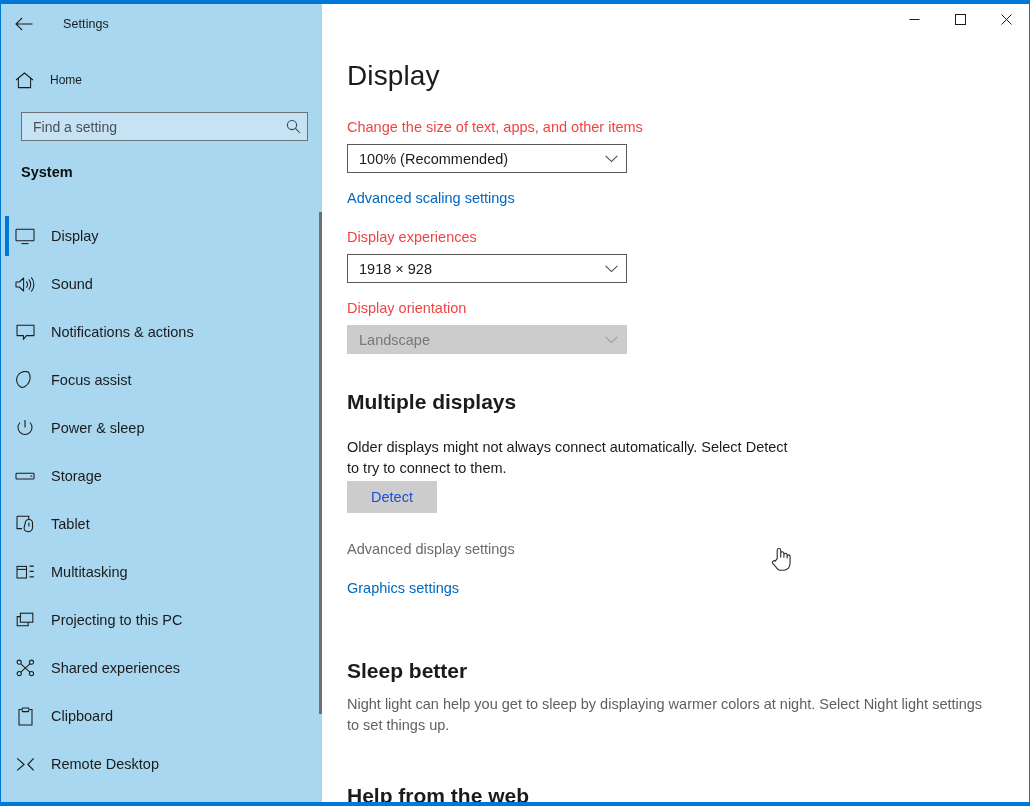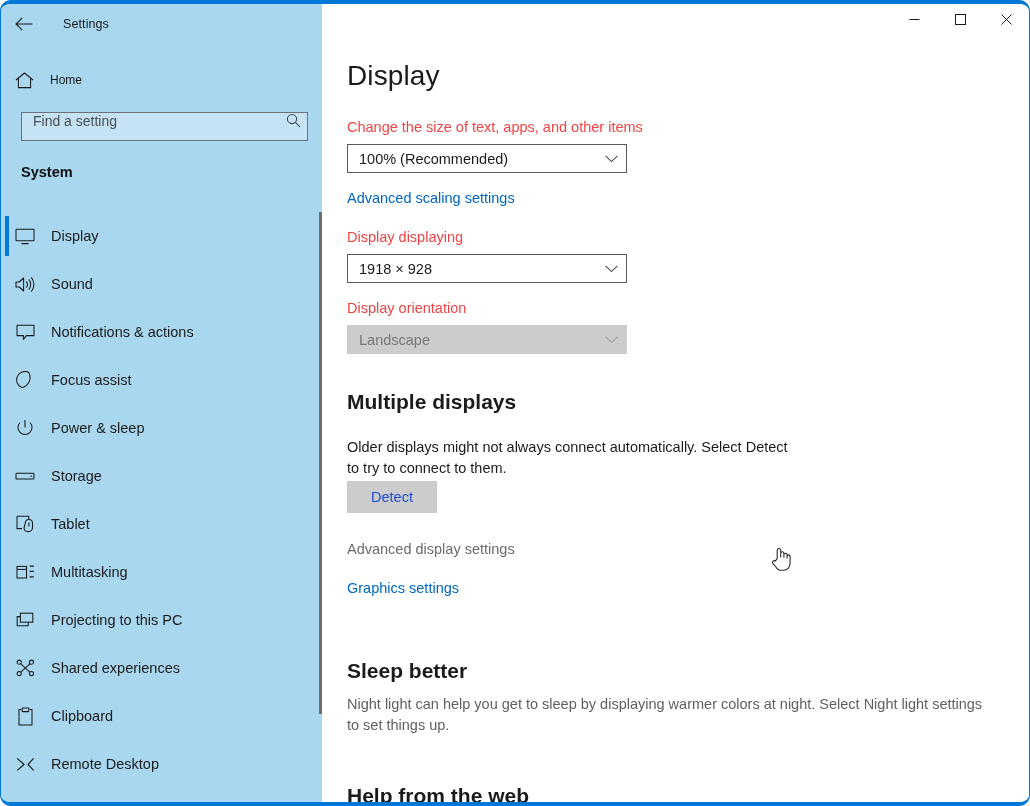--- a/index.html
+++ b/index.html
@@ -63,21 +63,21 @@
   }
   .home-icon { width: 46px; display: flex; justify-content: center; align-items: center; }
   .home-label { font-size: 12px; color: #1b1b1b; margin-left: 3px; }
 
   #search-box {
     position: absolute;
     left: 20px; top: 108px;
     width: 287px; height: 29px;
     background: #c5e3f4;
     border: 1px solid #6d7276;
-    display: flex; align-items: flex-start;
+    display: flex; align-items: center;
     cursor: text;
   }
   #search-input {
     flex: 1;
     border: none; outline: none; background: transparent;
     font-family: "Liberation Sans", sans-serif;
     font-size: 14px;
     color: #444b50;
     padding: 0 8px 0 11px;
   }
@@ -238,21 +238,21 @@
   #cursor {
     position: absolute;
     left: 449px; top: 542px;
     width: 22px; height: 26px;
     pointer-events: none;
   }
 </style>
 </head>
 <body>
 
-<div id="window" style="border-color: rgb(0, 120, 215); border-radius: 11px;">
+<div id="window" style="border-color: rgb(0, 120, 215);">
 
   <div id="sidebar" style="background: rgb(168, 215, 239);">
 
     <div class="titlebar-row">
       <div class="back-btn">
         <svg width="18" height="14" viewBox="0 0 18 14">
           <path d="M7.2 0.8 L1 7 L7.2 13.2 M1 7 H17.5" fill="none" stroke="#1b1b1b" stroke-width="1.1"></path>
         </svg>
       </div>
       <div class="app-title">Settings</div>
@@ -426,21 +426,21 @@
     <div class="combo" style="top:140px">
       <div class="combo-text">100% (Recommended)</div>
       <div class="chevron">
         <svg width="13" height="8" viewBox="0 0 13 8">
             <path d="M0.6 0.8 L6.5 6.6 L12.4 0.8" fill="none" stroke="#4a4a4a" stroke-width="1.1"></path>
           </svg>
       </div>
     </div>
     <div class="link" style="top: 186px; color: rgb(0, 103, 192);">Advanced scaling settings</div>
 
-    <div class="field-label" style="top:225px">Display displaying</div>
+    <div class="field-label" style="top:225px">Display experiences</div>
     <div class="combo" style="top:250px">
       <div class="combo-text">1918 × 928</div>
       <div class="chevron">
         <svg width="13" height="8" viewBox="0 0 13 8">
             <path d="M0.6 0.8 L6.5 6.6 L12.4 0.8" fill="none" stroke="#4a4a4a" stroke-width="1.1"></path>
           </svg>
       </div>
     </div>
 
     <div class="field-label" style="top:296px">Display orientation</div>

